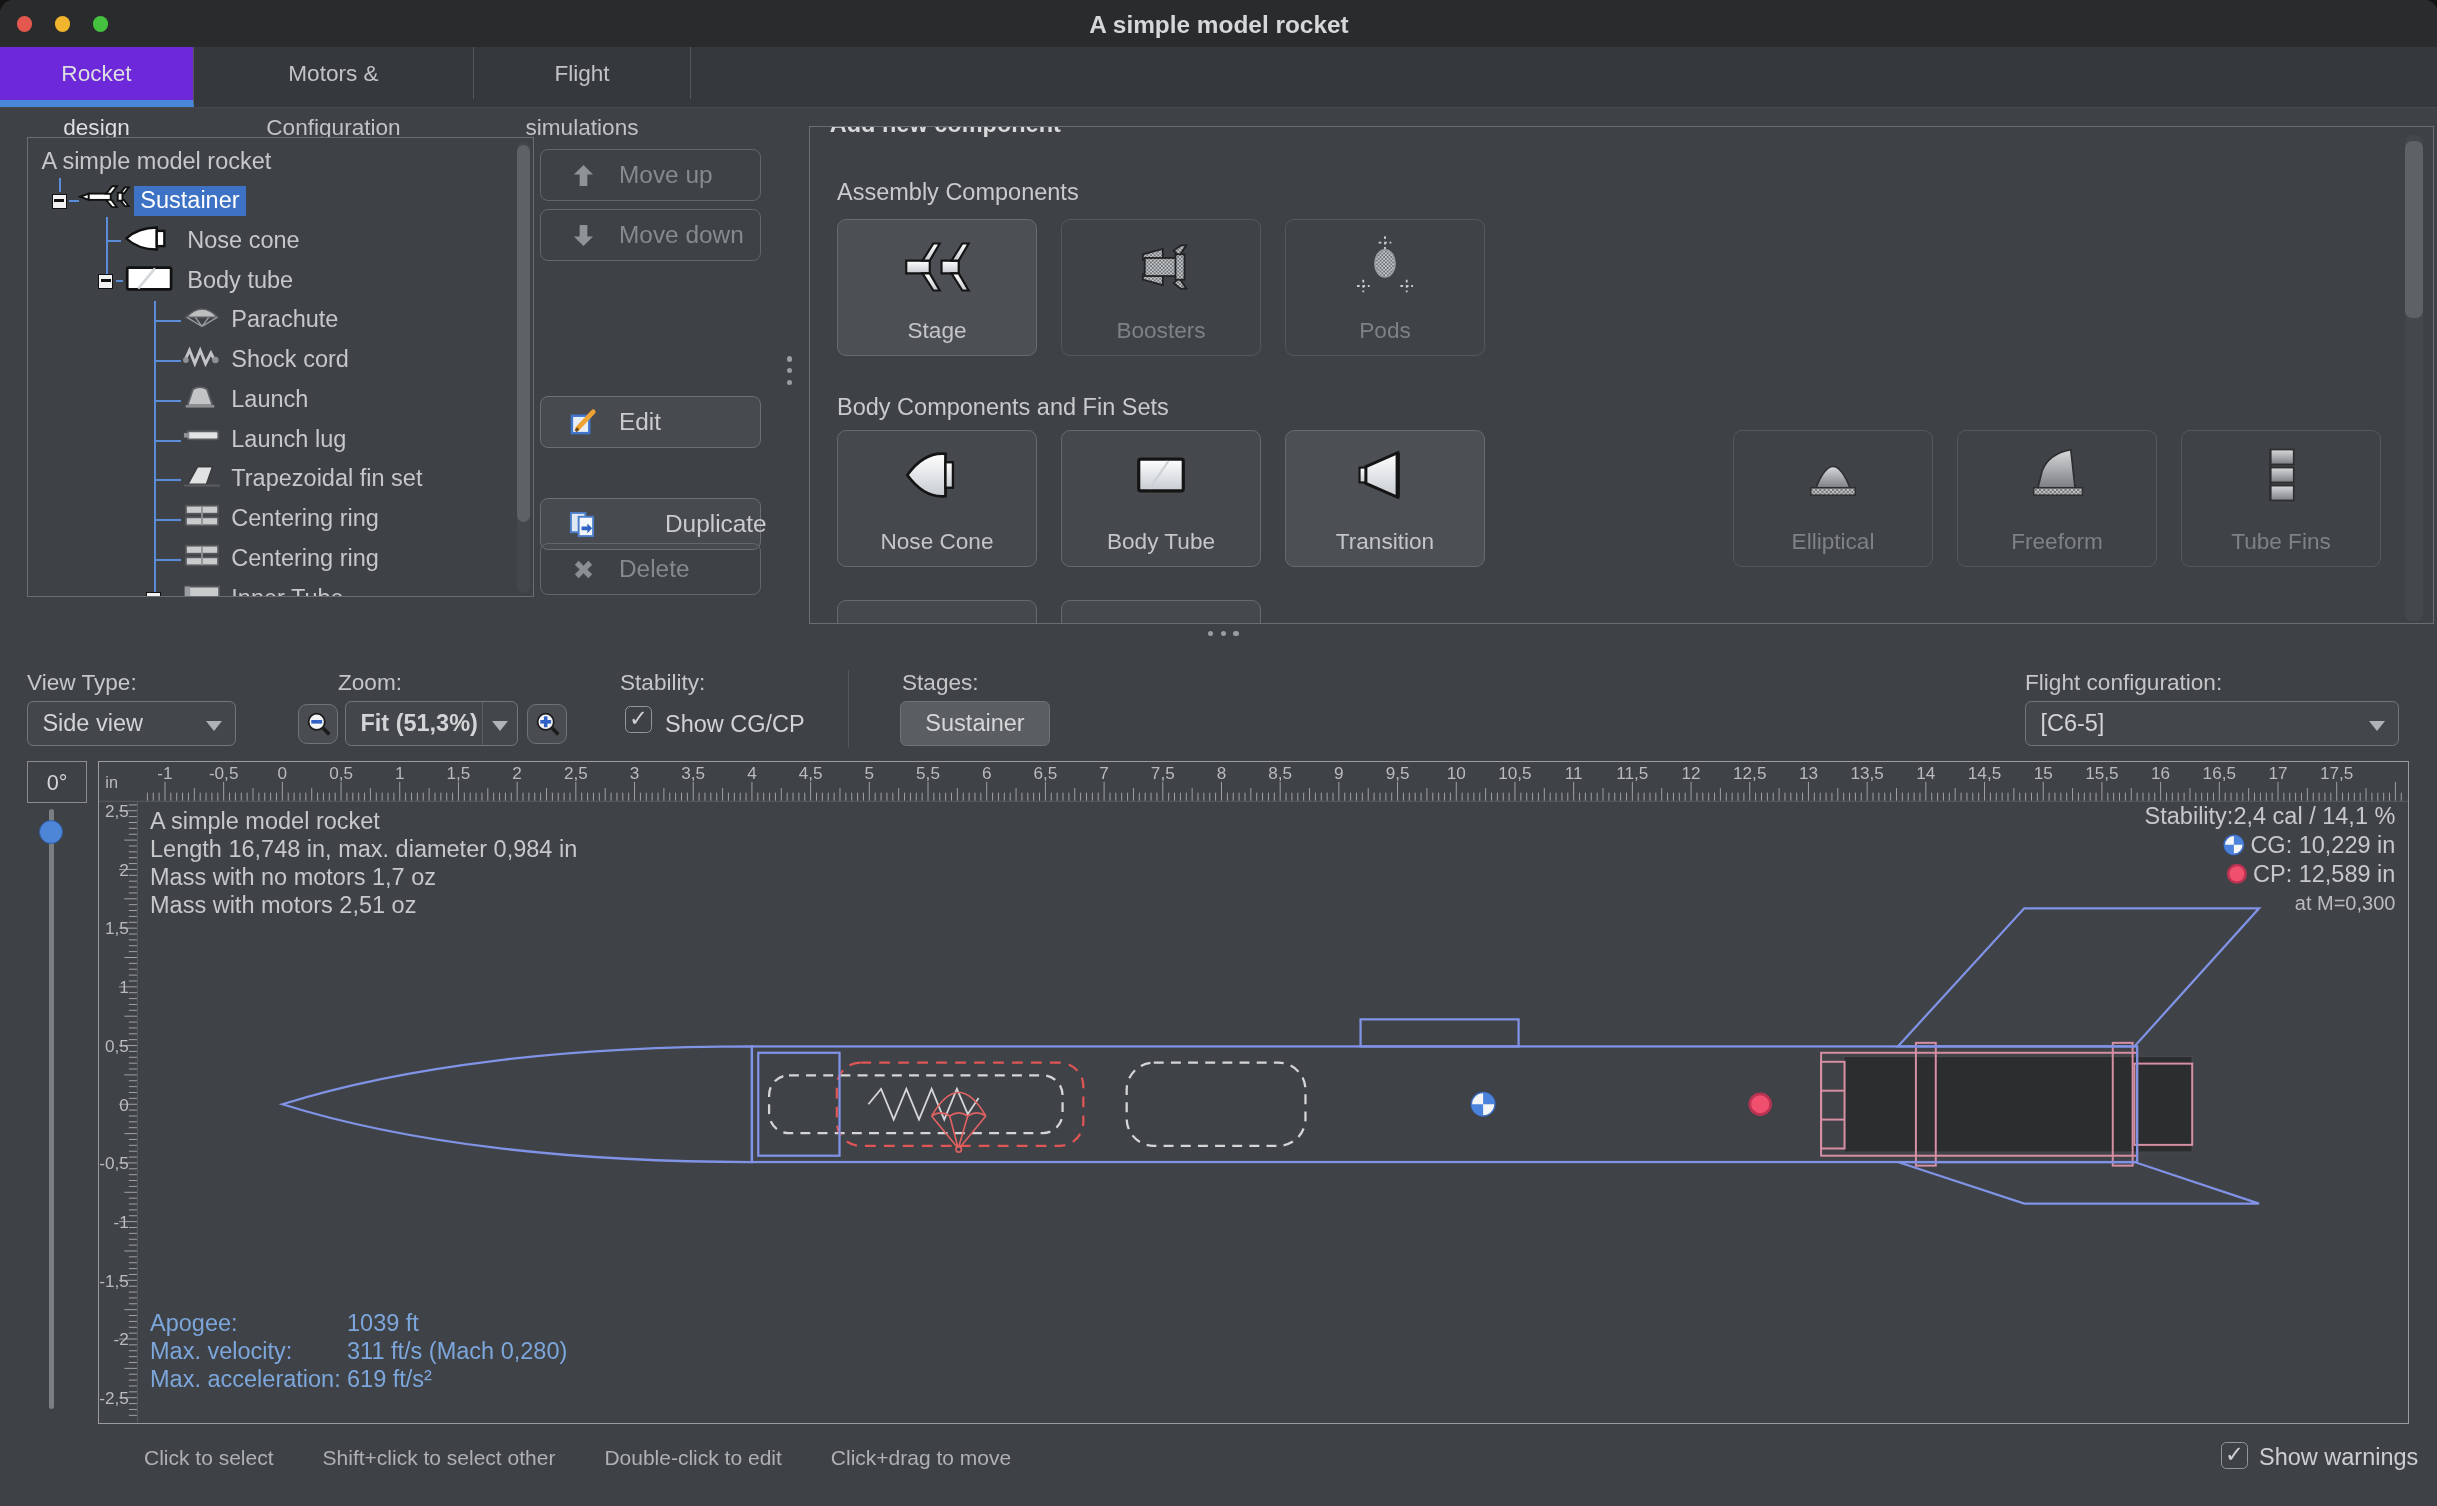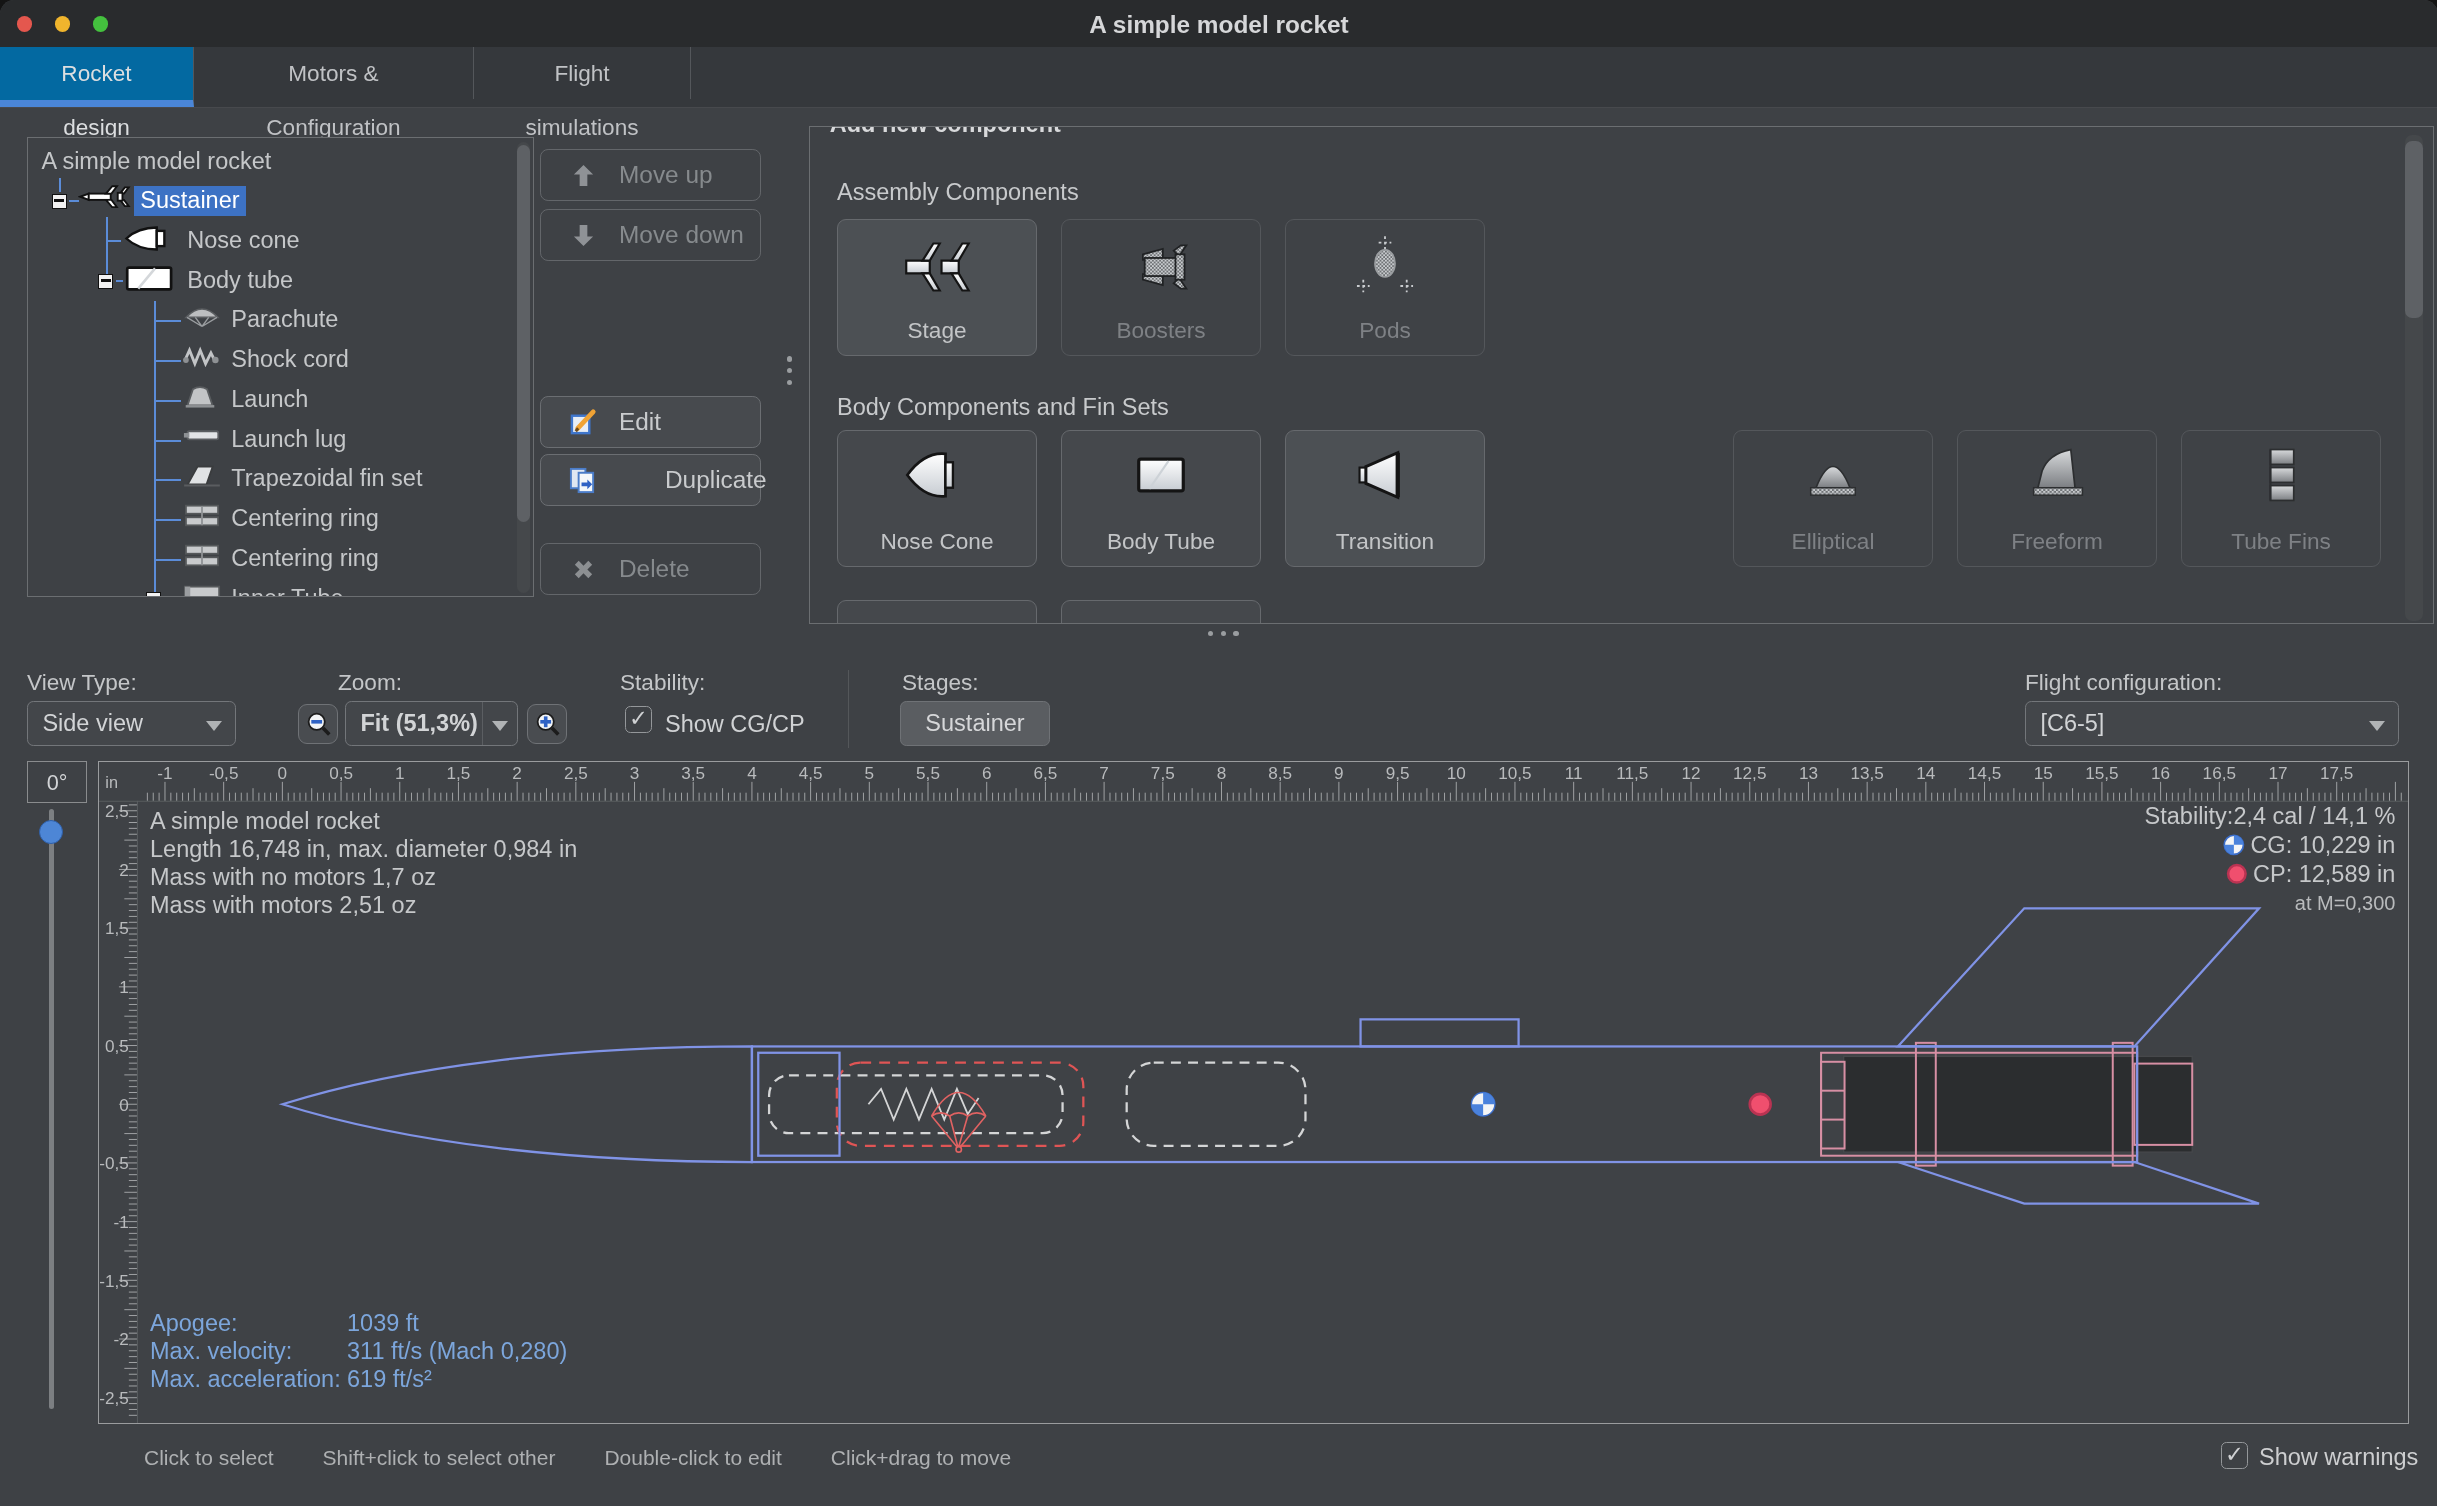--- a/index.html
+++ b/index.html
@@ -10,21 +10,21 @@
   .abs{position:absolute;}
   
   #titlebar{position:absolute;left:0;top:0;width:2438px;height:47px;background:#292b2d;}
   .tl-dot{position:absolute;top:16.3px;width:15.3px;height:15.3px;border-radius:50%;}
   #win-title{position:absolute;left:0;top:0;width:100%;height:47px;line-height:49px;text-align:center;
              color:#d6d7d9;font-size:24.4px;font-weight:bold;}
   
   #tabbar{position:absolute;left:0;top:47px;width:2438px;height:60px;background:#35383c;border-bottom:1.8px solid #47494d;}
   .tab{position:absolute;top:0;height:52px;line-height:54px;text-align:center;color:#c0c2c5;font-size:22.6px;
        border-right:0.9px solid #54575b;padding:0 31px;box-sizing:border-box;}
-  .tab.sel{background:#0369a1;color:#dcdee0;border-bottom:7.2px solid var(--accent-blue);height:60px;}
+  .tab.sel{background:#6d28d9;color:#dcdee0;border-bottom:7.2px solid var(--accent-blue);height:60px;}
   
   .panel{position:absolute;border:0.9px solid #6b6e71;background:#3e4145;box-sizing:border-box;}
   
   #tree{overflow:hidden;}
   .tree-row{position:absolute;left:0;width:100%;height:38px;}
   .tree-label{position:absolute;top:3.6px;font-size:23.5px;color:#c5c7c9;white-space:nowrap;padding:1.8px 6.3px;}
   .tree-label.sel{background:var(--selection-blue);color:#fff;}
   .tree-icon{position:absolute;top:2.7px;}
   .tline{position:absolute;background:#5b8cd8;}
   .expander{position:absolute;width:15.3px;height:15.3px;background:#f2f2f2;border:1.8px solid #111;box-sizing:border-box;}
@@ -255,21 +255,21 @@
       <div class="act-btn on" style="top: 396px;">
         <span class="ic">
           <svg width="29" height="29" viewBox="0 0 30 30">
             <rect x="3" y="8" width="18" height="18" fill="#e8eef6" stroke="#3f76cc" stroke-width="2.5"></rect>
             <line x1="9" y1="21" x2="25" y2="4" stroke="#f0a335" stroke-width="5" stroke-linecap="round"></line>
             <line x1="7" y1="24" x2="9.5" y2="21" stroke="#6b4a1e" stroke-width="3"></line>
           </svg>
         </span>
         <span>Edit</span>
       </div>
-      <div class="act-btn on" style="top: 454px; gap: 48px;">
+      <div class="act-btn on" style="top: 498px; gap: 48px;">
         <span class="ic">
           <svg width="29" height="29" viewBox="0 0 30 30">
             <rect x="3" y="3" width="15" height="20" fill="#dfe7f2" stroke="#4a7cc8" stroke-width="2"></rect>
             <rect x="11" y="7" width="15" height="20" fill="#f4f7fa" stroke="#4a7cc8" stroke-width="2"></rect>
             <path d="M14 17 h6 v-3 l5 5 -5 5 v-3 h-6 z" fill="#2f62c4"></path>
           </svg>
         </span>
         <span>Duplicate</span>
       </div>
       <div class="act-btn" style="top: 543px;">

